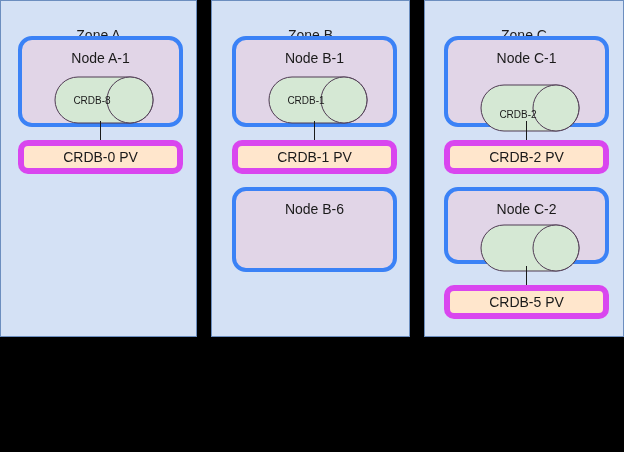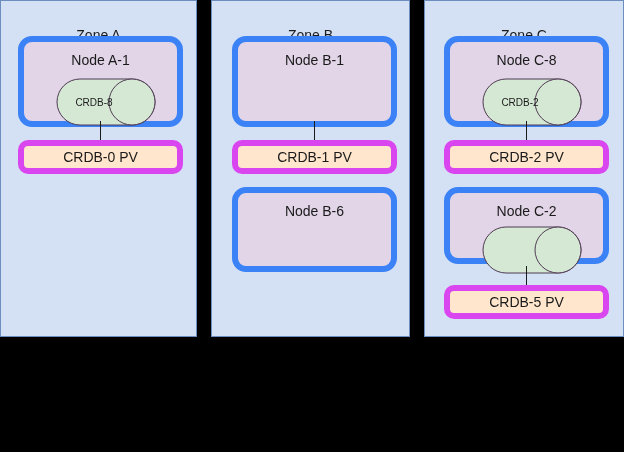--- a/index.html
+++ b/index.html
@@ -28,21 +28,21 @@
     width: 100%;
     text-align: center;
     font-size: 14px;
     color: #1a1a1a;
     line-height: 16px;
     margin-top: 8px;
   }
   .node {
     position: absolute;
     background: #e1d5e7;
-    border: 6px solid #3b82f6;
+    border: 4px solid #3b82f6;
     border-radius: 14px;
     box-sizing: border-box;
   }
   .node-title {
     position: absolute;
     top: 10px;
     left: 0;
     width: 100%;
     text-align: center;
     font-size: 14px;
@@ -110,38 +110,45 @@
 
     <div class="pv" style="left:17px; top:139px; width:165px; height:34px;">CRDB-0 PV</div>
   </div>
 
   <div class="zone" style="left:211px; top:0px; width:199px; height:337px;padding-left:24px;">
     <div class="zone-title">Zone B</div>
 
     <div class="node" style="left:20px; top:35px; width:165px; height:91px;">
       <div class="node-title">Node B-1</div>
 
+      <div class="cyl" style="left:32px; top:36px; width:100px; height:48px;">
+        <svg width="100" height="48" viewBox="0 0 100 48">
+          <path d="M24,1 L76,1 A23,23 0 0 1 76,47 L24,47 A23,23 0 0 1 24,1 Z" fill="#d5e8d4" stroke="#4f3a53" stroke-width="1"></path>
+          <circle cx="76" cy="24" r="23" fill="#d5e8d4" stroke="#4f3a53" stroke-width="1"></circle>
+        </svg>
+        <div class="cyl-label" style="width:76px;">CRDB-1</div>
+      </div>
     </div>
 
     <div class="connector" style="left:102px; top:120px; height:20px;"></div>
 
     <div class="pv" style="left:20px; top:139px; width:165px; height:34px;">CRDB-1 PV</div>
 
     <div class="node" style="left:20px; top:186px; width:165px; height:85px;">
       <div class="node-title">Node B-6</div>
     </div>
   </div>
 
   <div class="zone" style="left:424px; top:0px; width:200px; height:337px;">
     <div class="zone-title">Zone C</div>
 
     <div class="node" style="left:19px; top:35px; width:165px; height:91px;">
-      <div class="node-title">Node C-8</div>
+      <div class="node-title">Node C-1</div>
 
-      <div class="cyl" style="left:32px; top:36px; width:100px; height:48px;">
+      <div class="cyl" style="left:32px; top:44px; width:100px; height:61px;">
         <svg width="100" height="48" viewBox="0 0 100 48">
           <path d="M24,1 L76,1 A23,23 0 0 1 76,47 L24,47 A23,23 0 0 1 24,1 Z" fill="#d5e8d4" stroke="#4f3a53" stroke-width="1"></path>
           <circle cx="76" cy="24" r="23" fill="#d5e8d4" stroke="#4f3a53" stroke-width="1"></circle>
         </svg>
         <div class="cyl-label" style="width:76px;">CRDB-2</div>
       </div>
     </div>
 
     <div class="connector" style="left:101px; top:120px; height:20px;"></div>
 

